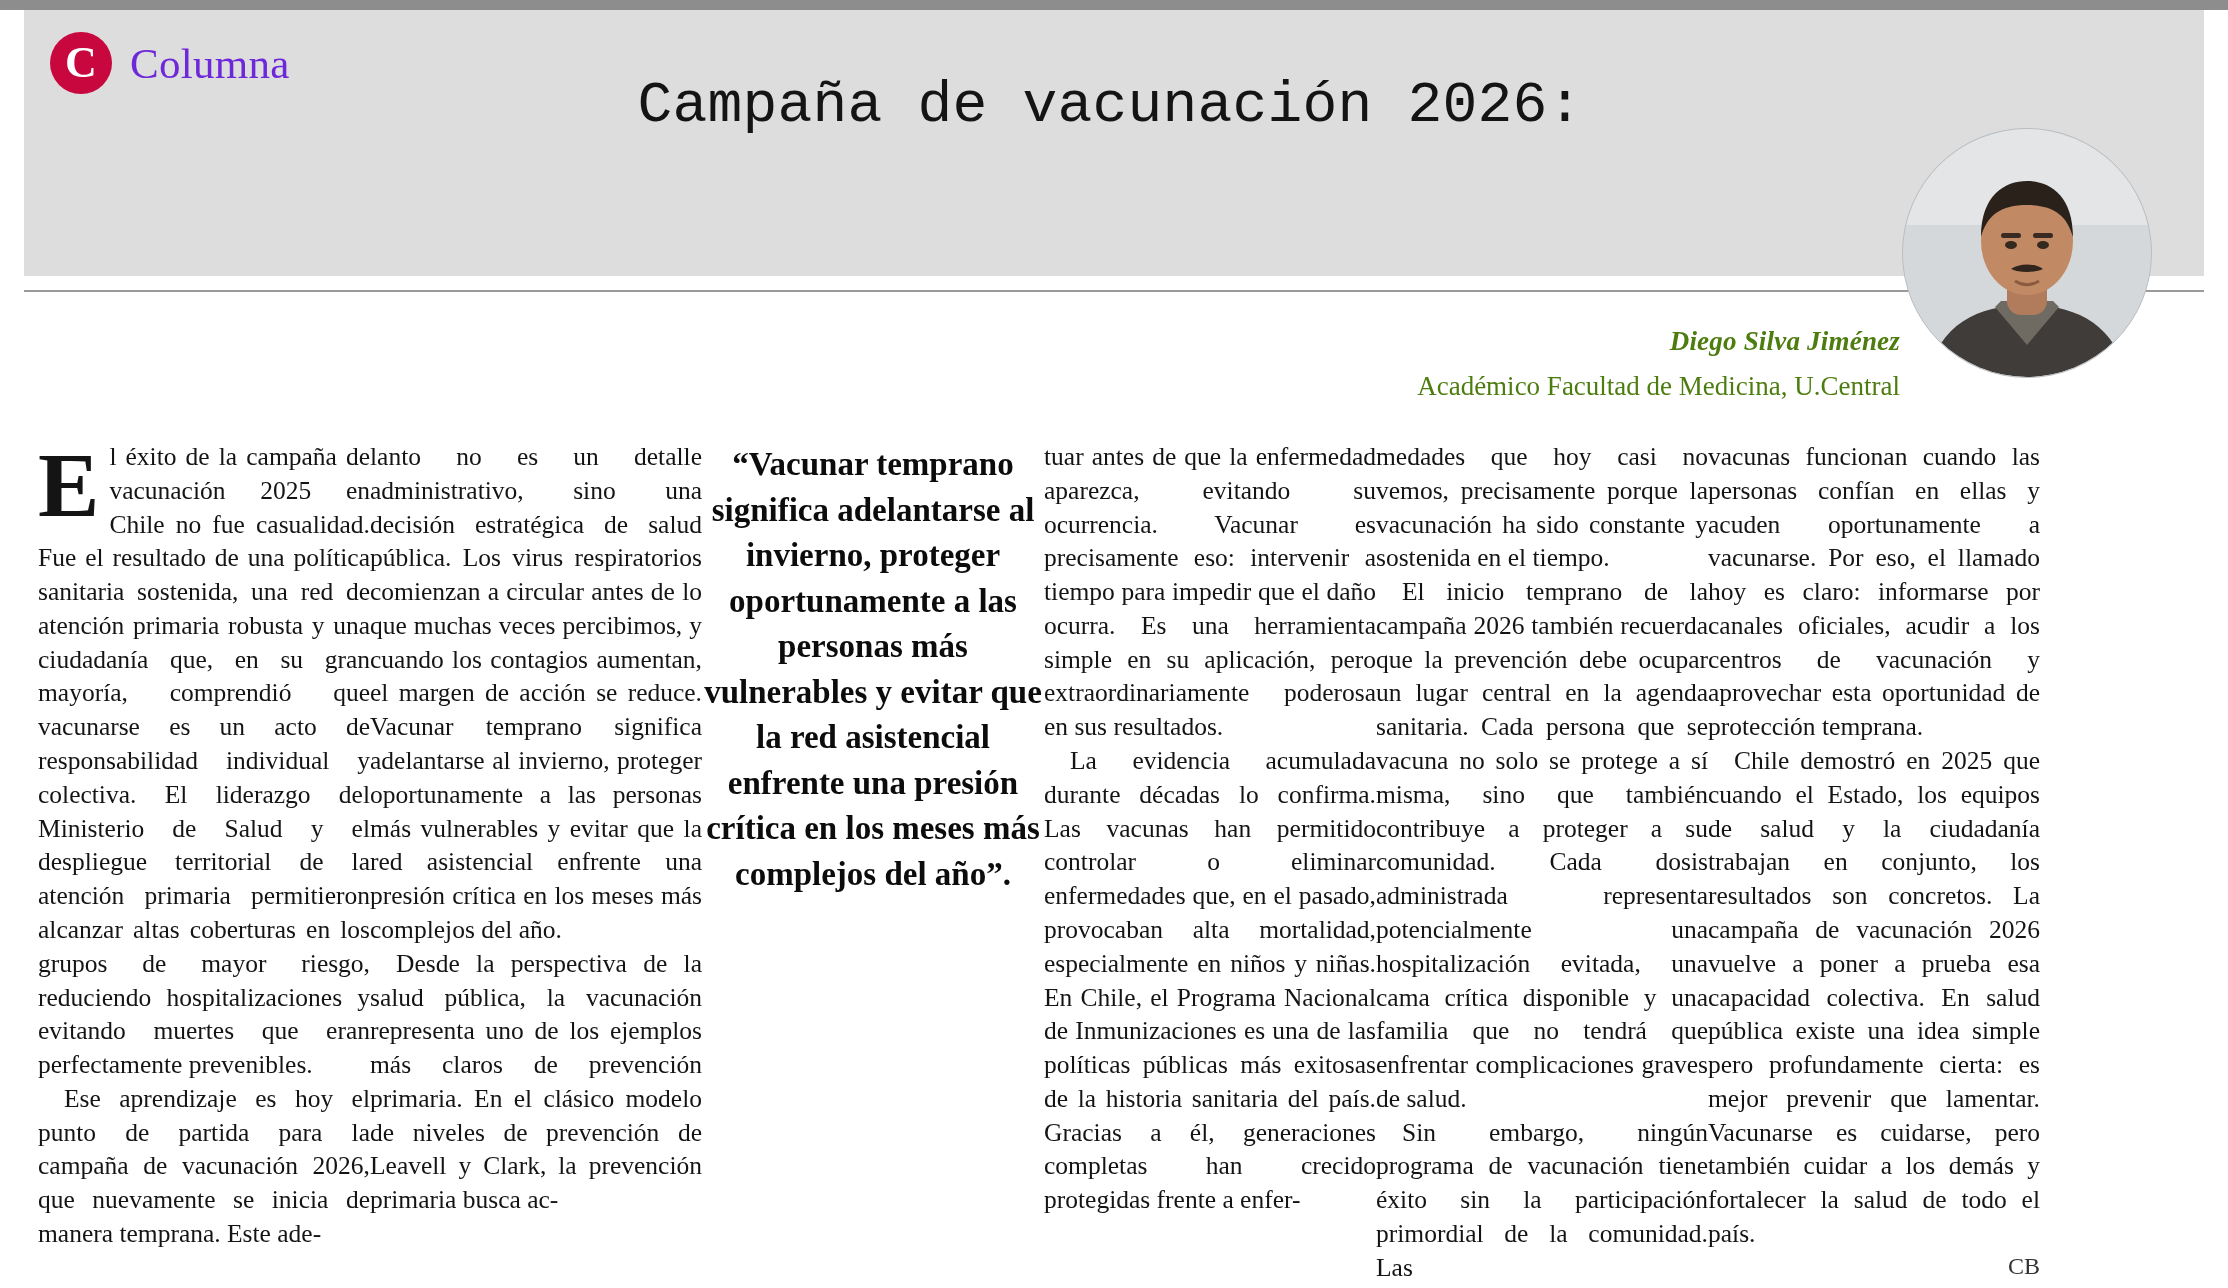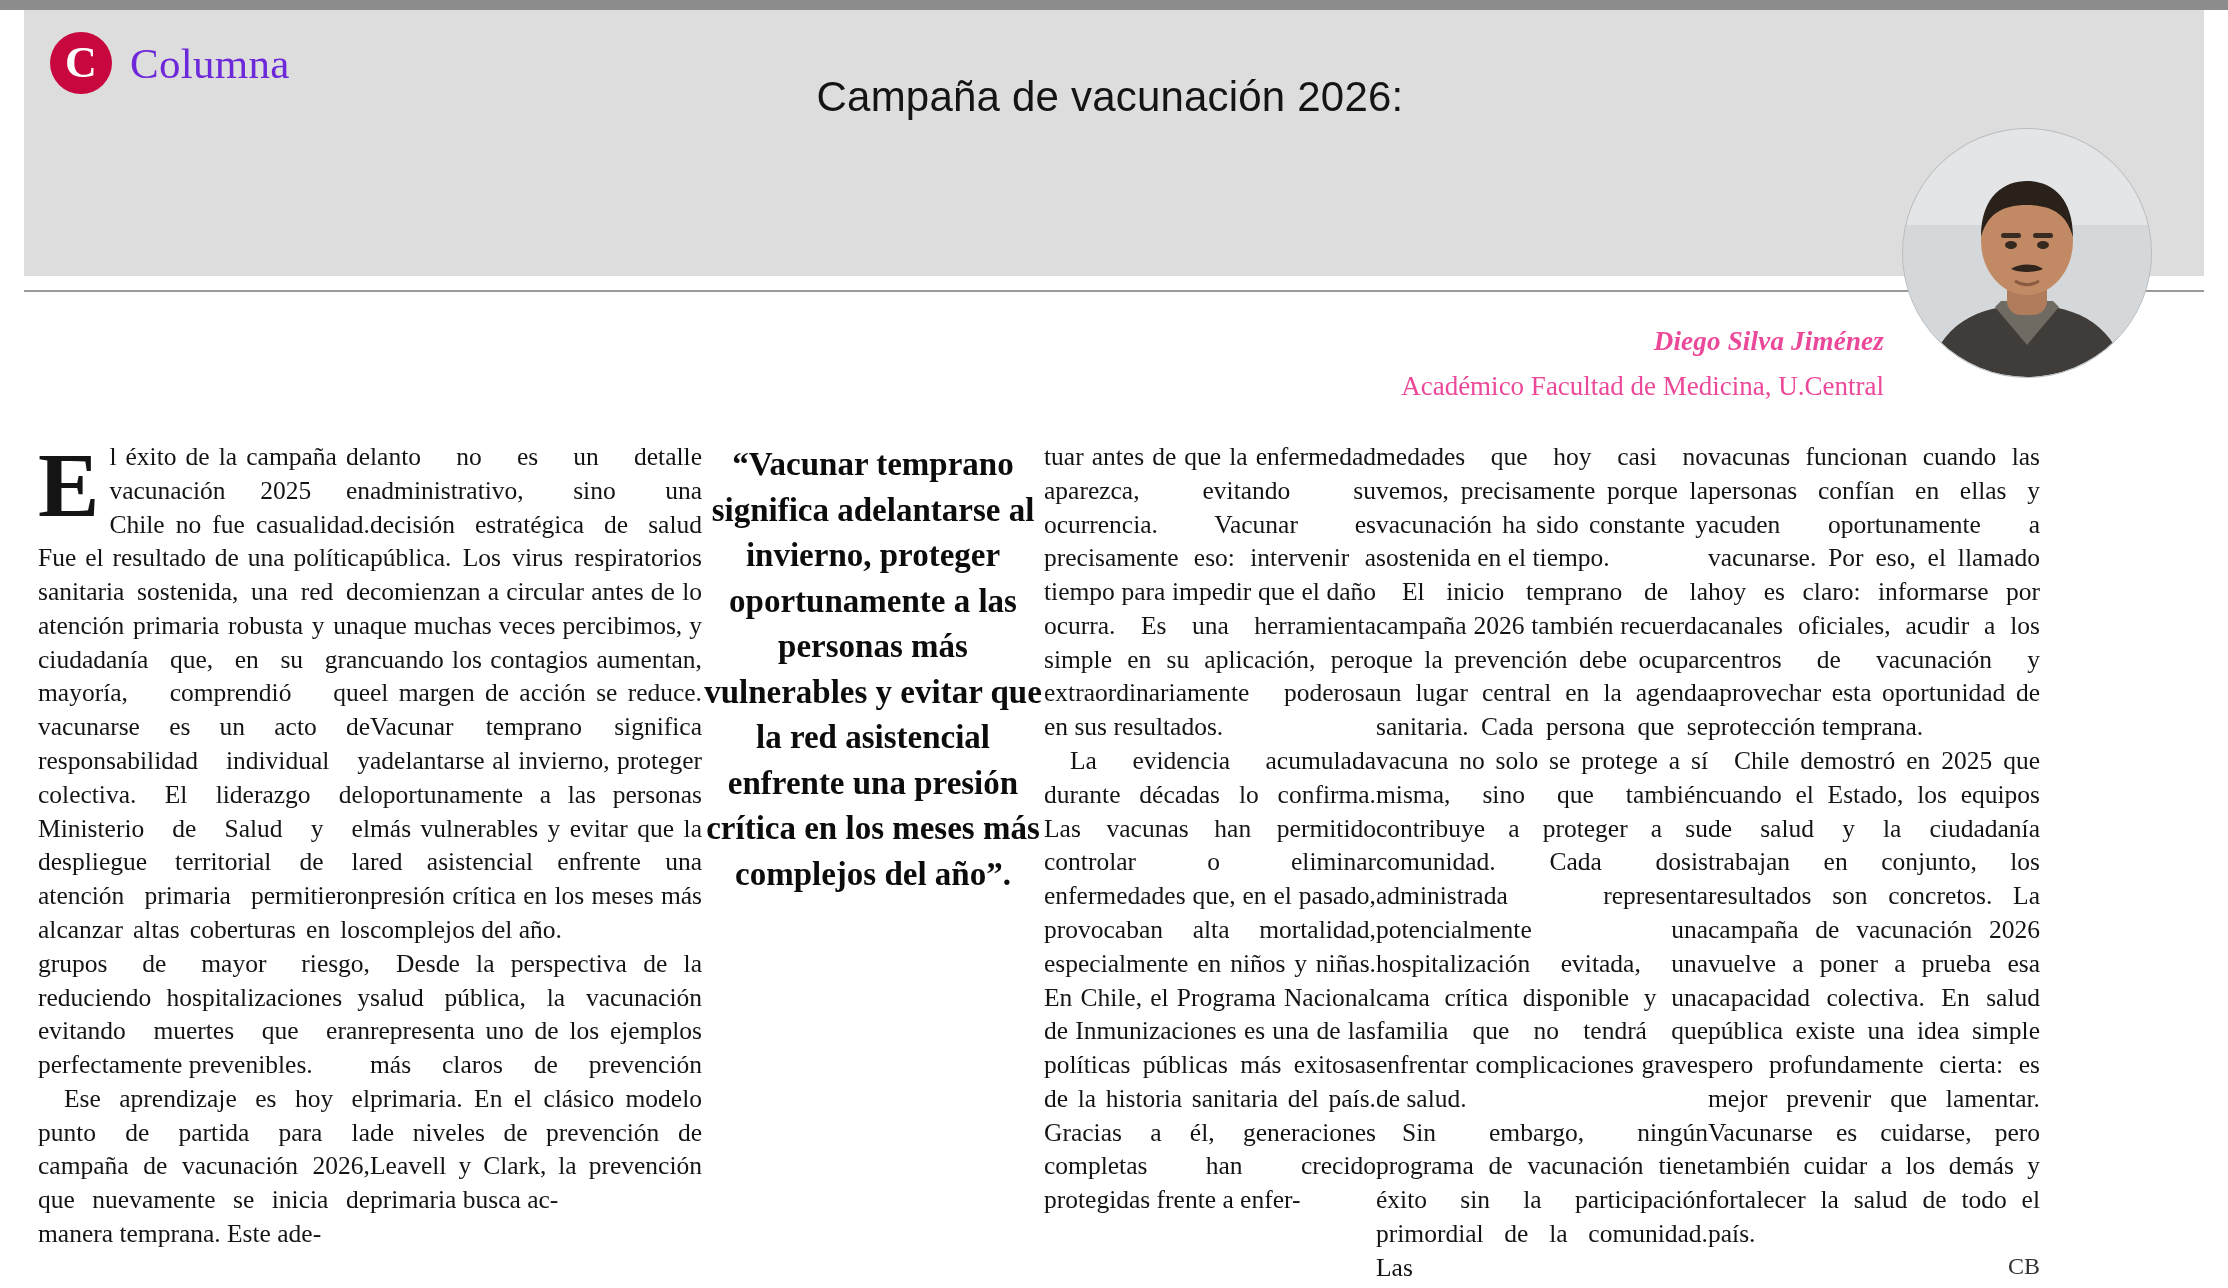--- a/index.html
+++ b/index.html
@@ -64,22 +64,22 @@
     color: #6d28d9;
     letter-spacing: 0.3px;
   }
 
   .headline {
     position: absolute;
     left: 430px;
     top: 72px;
     width: 1360px;
     text-align: center;
-    font-family: Liberation Sans, sans-serif;
-    font-size: 42px;
+    font-family: Liberation Mono, monospace;
+    font-size: 58px;
     line-height: 1.17;
     color: #141414;
     letter-spacing: 0.2px;
   }
   .headline .l2 { display: block; }
 
   
   .avatar {
     position: absolute;
     left: 1902px;
@@ -89,26 +89,26 @@
     border-radius: 50%;
     overflow: hidden;
     background: #cfd3d6;
     border: 1px solid #b9bdc0;
   }
   .avatar svg { display: block; }
 
   
   .byline {
     position: absolute;
-    right: 344px;
+    right: 328px;
     top: 326px;
     width: 820px;
     text-align: right;
     font-family: "Liberation Serif", serif;
-    color: #ec4899;
+    color: #4d7c0f;
   }
   .byline .name {
     font-style: italic;
     font-weight: bold;
     font-size: 27px;
     letter-spacing: 0.2px;
   }
   .byline .role {
     font-size: 27px;
     margin-top: 14px;

